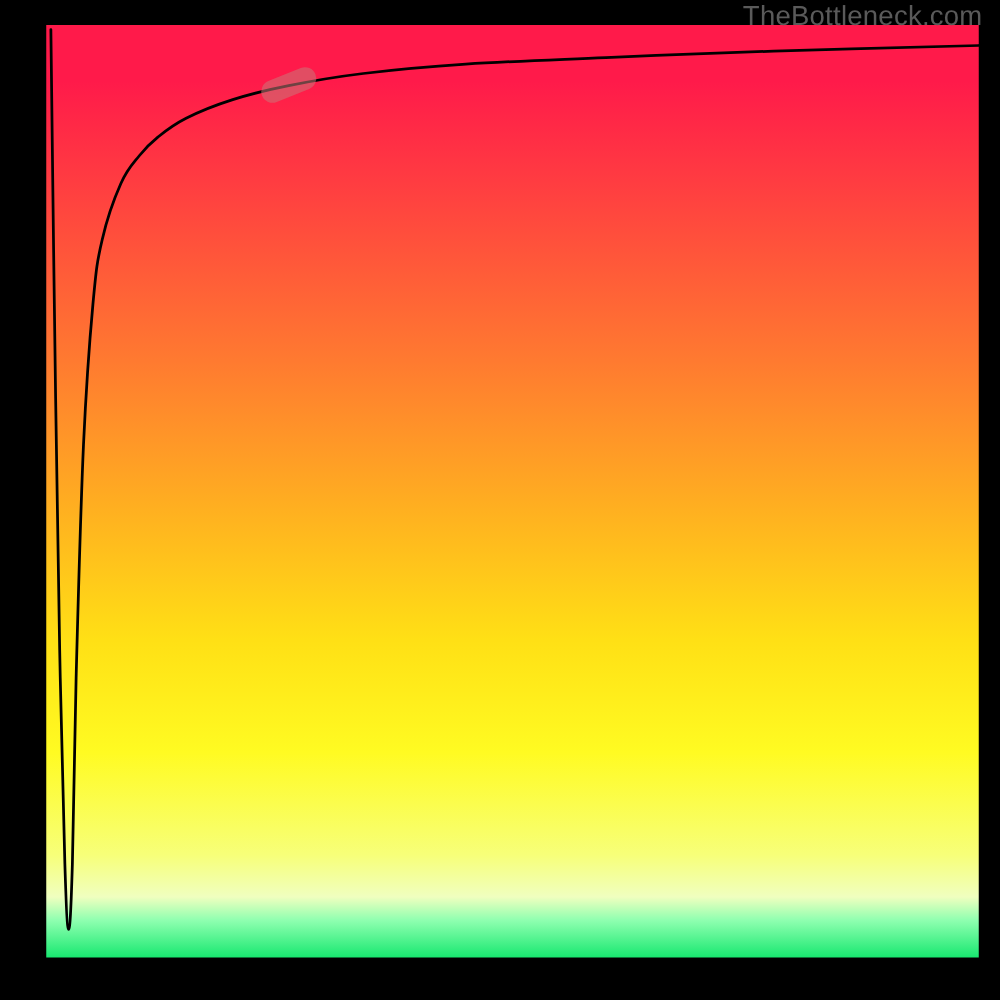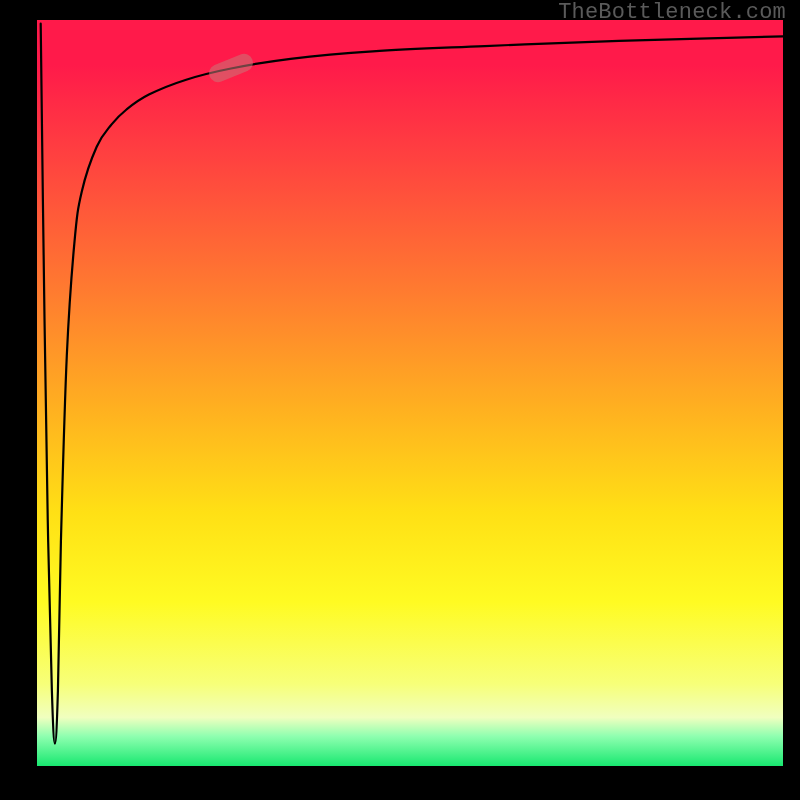--- a/index.html
+++ b/index.html
@@ -37,21 +37,21 @@
       #f7ff79 89%,
       #f0ffbf 93.5%,
       #8fffb0 96%,
       #18e870 100%
     );
   }
   .watermark {
     position: absolute;
     top: 0px;
     right: 14px;
-    font-family: Liberation Mono, monospace;
+    font-family: Liberation Sans, sans-serif;
     font-size: 22px;
     color: #5a5a5a;
     letter-spacing: 0.2px;
     user-select: none;
   }
   svg.curve {
     position: absolute;
     left: 37px;
     top: 20px;
     width: 746px;

